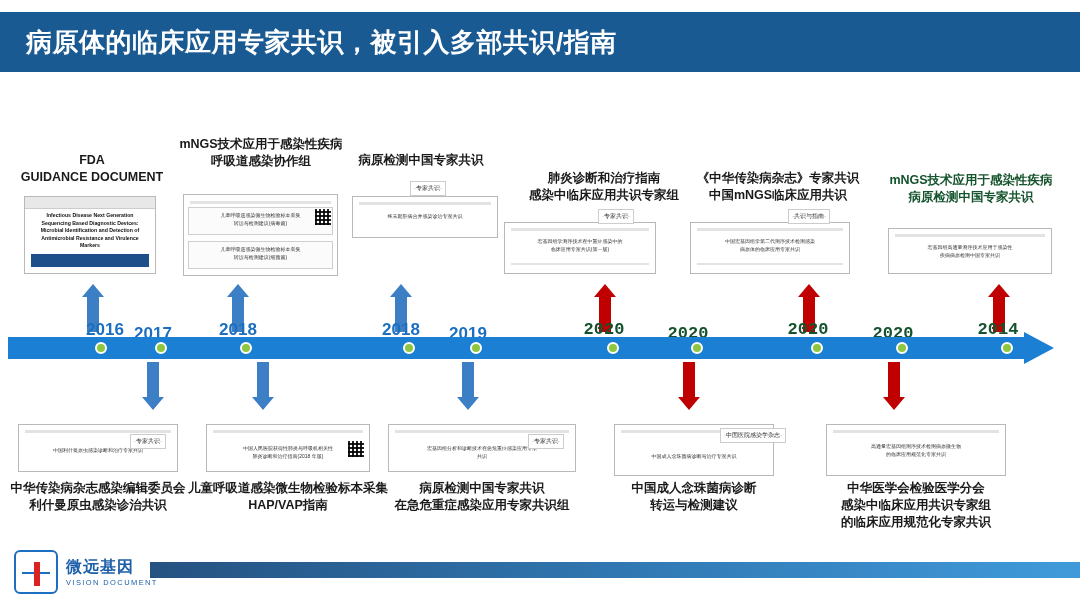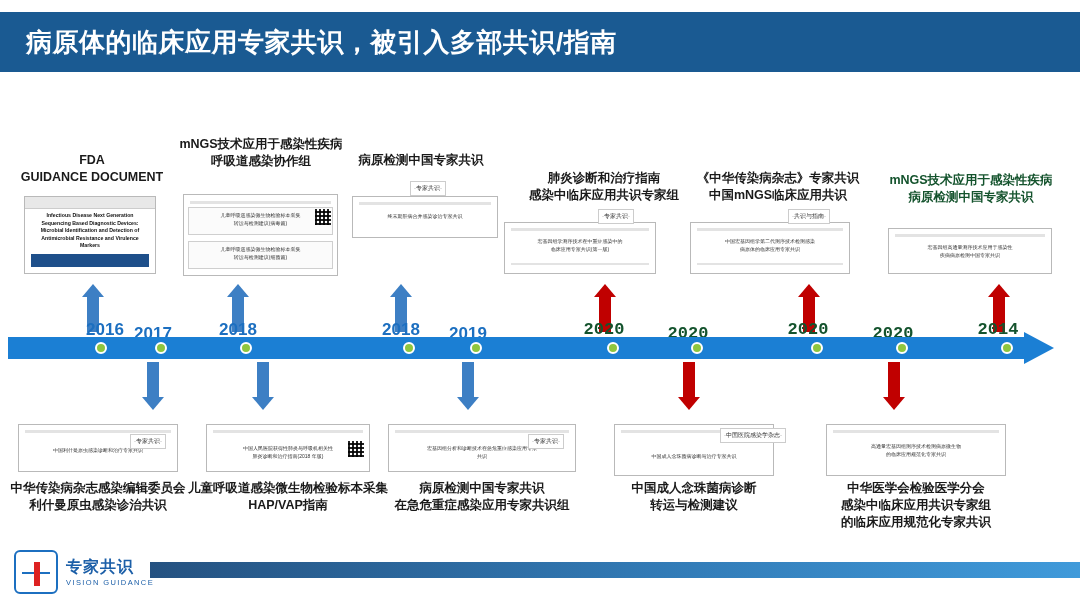--- a/index.html
+++ b/index.html
@@ -414,16 +414,16 @@
 <div class="caption" style="left:694px; top:480px; width:220px;">中国成人念珠菌病诊断
 转运与检测建议</div>
 <div class="caption" style="left:916px; top:480px; width:250px;">中华医学会检验医学分会
 感染中临床应用共识专家组
 的临床应用规范化专家共识</div>
 
 <div class="footer-band"></div>
 <div class="logo">
   <div class="logo-mark"></div>
   <div>
-    <div class="logo-text-cn">专家共识</div>
-    <div class="logo-text-en">VISION GUIDANCE</div>
+    <div class="logo-text-cn">微远基因</div>
+    <div class="logo-text-en">VISION DOCUMENT</div>
   </div>
 </div>
 
 </body></html>

